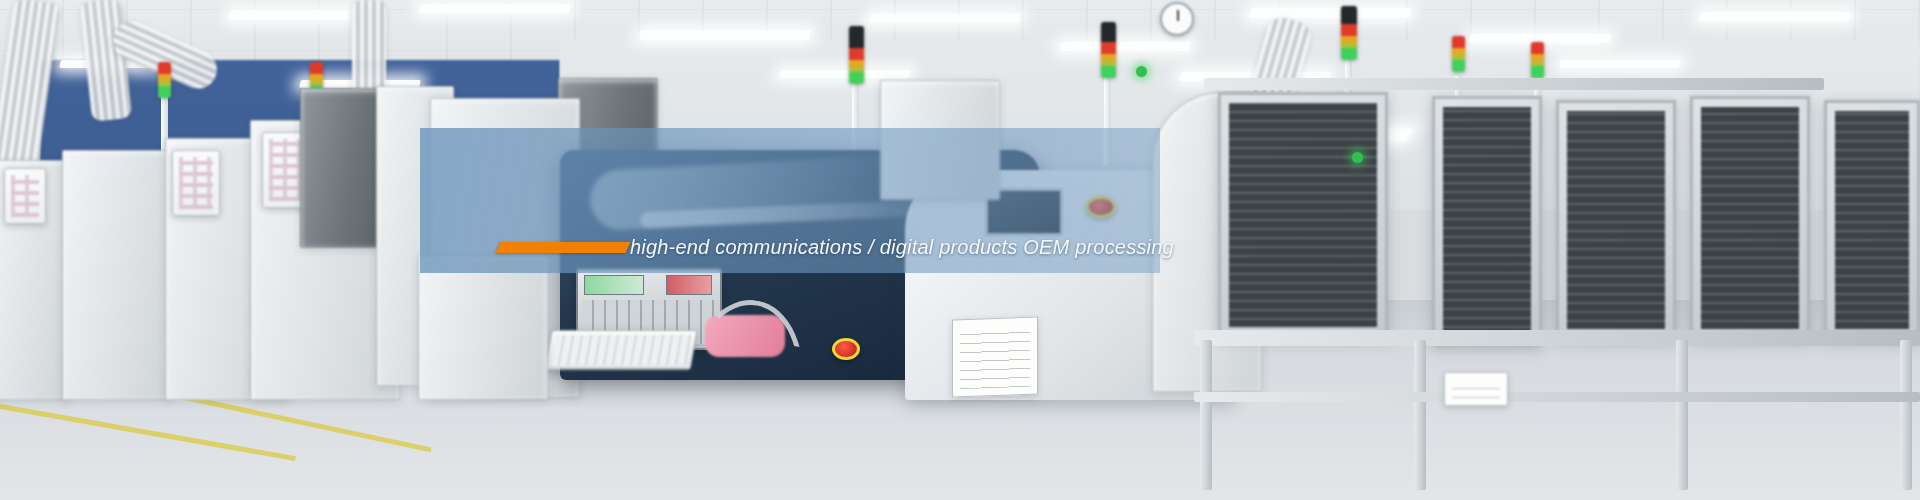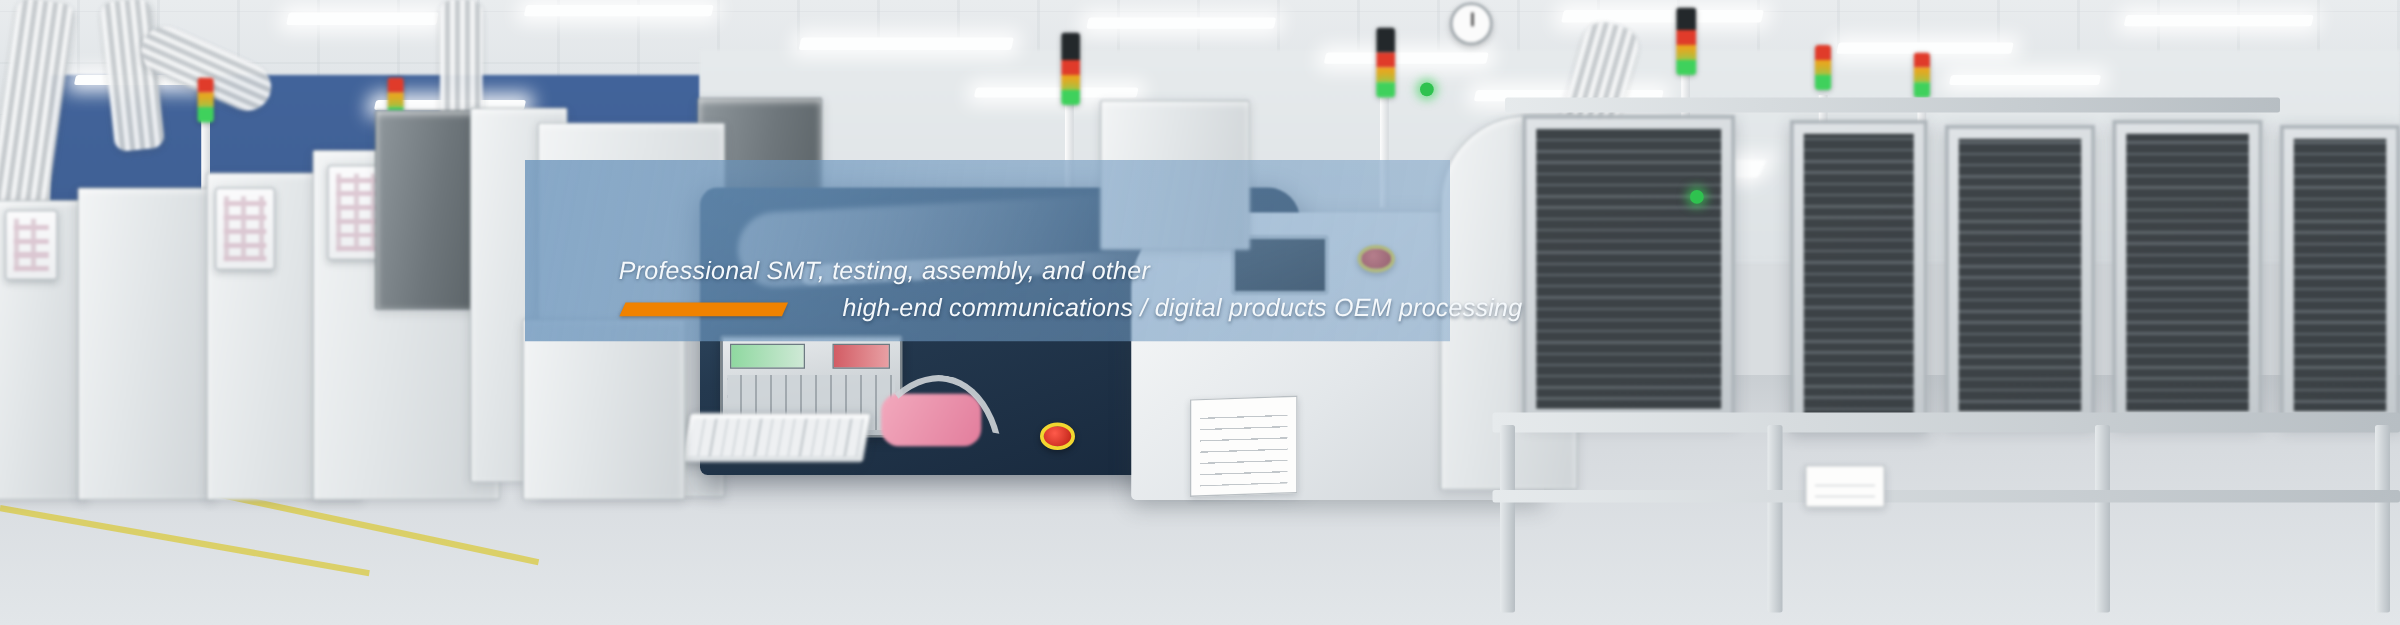--- a/index.html
+++ b/index.html
@@ -226,21 +226,21 @@
   .sub {
     position:absolute;
     color:#f4f8fb;
     font-style:italic;
     font-size:20px;
     letter-spacing:.2px;
     white-space:nowrap;
     text-shadow:0 1px 3px rgba(25,45,70,.55);
   }
   .sub-1 { left:75px; top:78px; }
-  .sub-2 { left:210px; top:108px;margin-left:44px; }
+  .sub-2 { left:210px; top:108px; }
 
   .accent-bar {
     position:absolute; left:78px; top:114px;
     width:130px; height:11px;
     background:#f08200;
     transform:skewX(-24deg);
     box-shadow:0 1px 3px rgba(40,20,0,.35);
   }
 </style>
 </head>
@@ -392,21 +392,20 @@
     <div class="green-dot" style="left:1352px;top:152px;"></div>
     <div class="green-dot" style="left:1136px;top:66px;"></div>
 
     <div class="doc-sheet blur-soft" style="left:1444px;top:372px;width:64px;height:34px;"></div>
 
   </div>
 
   <div id="overlay">
 
 
-    <div class="sub sub-1">Professional SMT, testing, assembly, and other</div>
 
     <div class="accent-bar"></div>
 
     <div class="sub sub-2">high-end communications / digital products OEM processing</div>
 
   </div>
 
 </div>
 
 </body></html>

